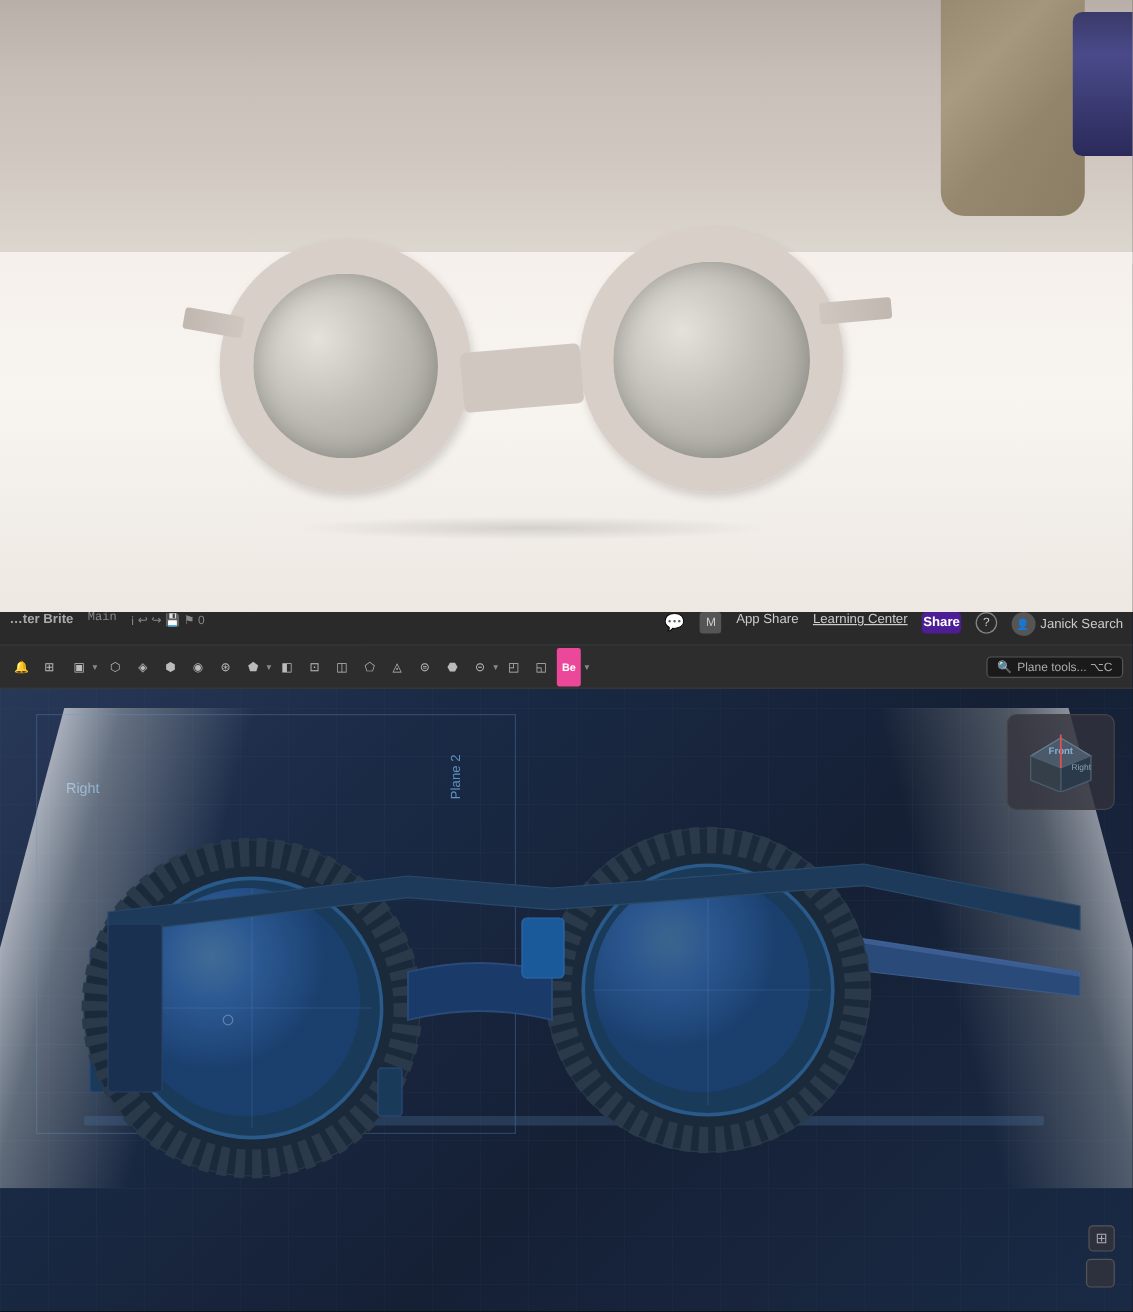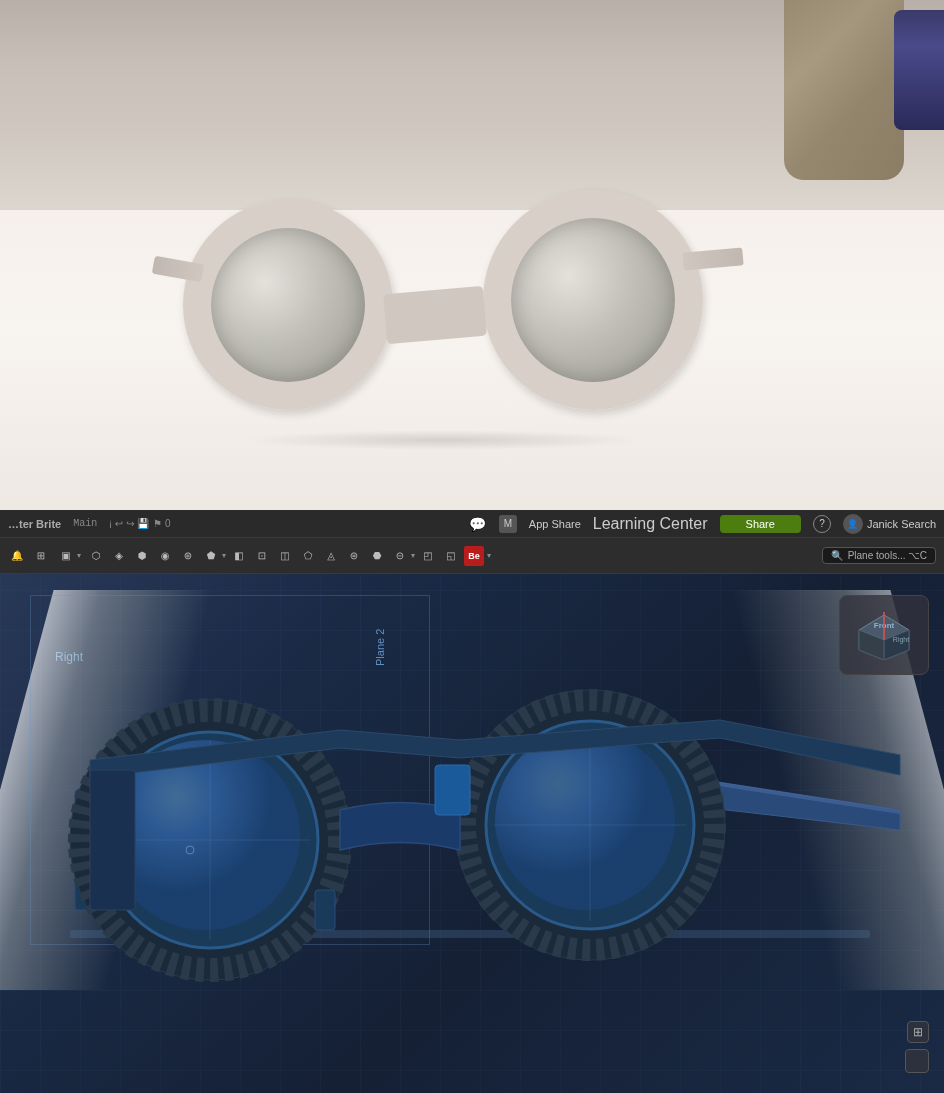--- a/index.html
+++ b/index.html
@@ -189,51 +189,52 @@
 
     
     .menu-bar {
       position: absolute;
       top: 0;
       left: 0;
       right: 0;
       height: 28px;
       background: #2a2a2a;
       display: flex;
-      align-items: center;
+      align-items: flex-start;
       padding: 0 8px;
       gap: 12px;
       border-bottom: 1px solid #3a3a3a;
       z-index: 20;
     }
 
     .menu-spacer {
       flex: 1;
     }
 
     .menu-btn-share {
-      background: #4d7c0f;
+      background: #4c1d95;
       color: white;
       font-size: 11px;
-      font-weight: 400;
-      padding: 3px 26px;
+      font-weight: 700;
+      padding: 3px 1px;
       border-radius: 4px;
       cursor: pointer;
     }
 
     .menu-btn-appstore {
       font-size: 11px;
       color: #ccc;
       cursor: pointer;
     }
 
     .menu-btn-learning {
-      font-size: 16px;
+      font-size: 11px;
       color: #ccc;
       cursor: pointer;
+      text-decoration: underline;
     }
 
     .menu-help {
       width: 18px;
       height: 18px;
       border-radius: 50%;
       border: 1px solid #888;
       display: flex;
       align-items: center;
       justify-content: center;
@@ -487,21 +488,21 @@
       <div class="t2-icon">⬠</div>
       <div class="t2-icon">◬</div>
       <div class="t2-icon">⊜</div>
       <div class="t2-icon">⬣</div>
       <div style="display:flex;align-items:center;gap:1px;">
         <div class="t2-icon">⊝</div>
         <div style="font-size:8px;color:#888;">▾</div>
       </div>
       <div class="t2-icon">◰</div>
       <div class="t2-icon">◱</div>
-      <div class="t2-icon" style="background:#b91c1c;color:#fff;font-size:9px;font-weight:bold;border-radius:2px;padding:4px 3px;">Be</div>
+      <div class="t2-icon" style="background:#ec4899;color:#fff;font-size:9px;font-weight:bold;border-radius:2px;padding:16px 3px;">Be</div>
       <div style="font-size:8px;color:#888;">▾</div>
 
       <div class="search-tools">
         <span>🔍</span>
         <span>Plane tools...  ⌥C</span>
       </div>
     </div>
 
     <div class="viewport-right-label">Right</div>
 

